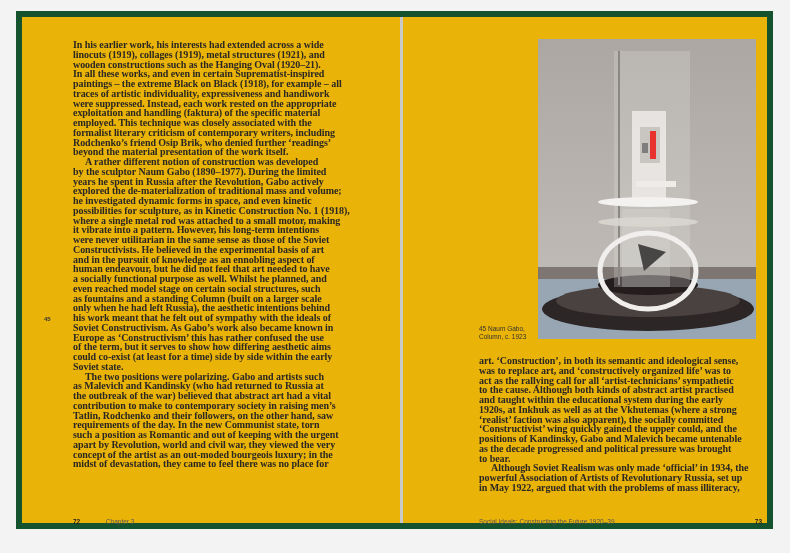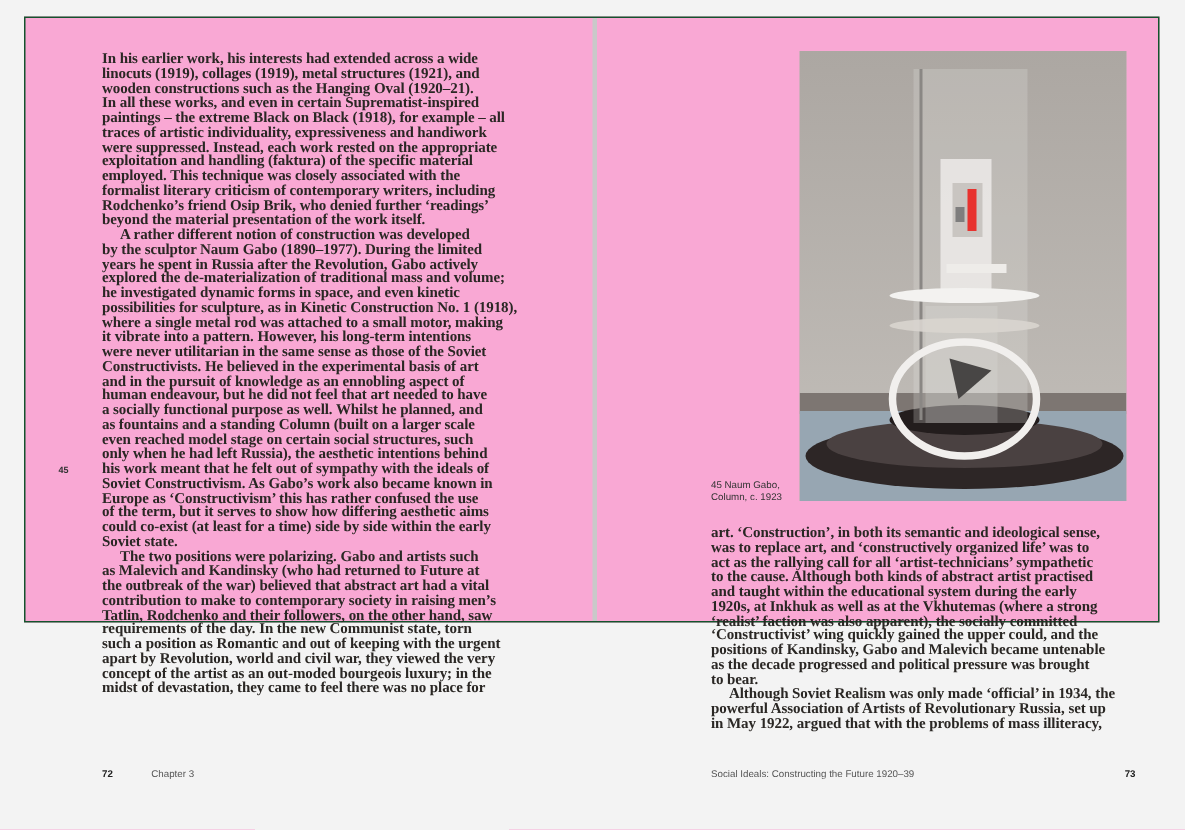--- a/index.html
+++ b/index.html
@@ -1,22 +1,22 @@
 <!DOCTYPE html>
 <html><head>
 <meta charset="utf-8">
 <style>
   html, body { margin:0; padding:0; }
   body {
     width:790px; height:553px; background:#f3f3f3; position:relative; overflow:hidden;
     font-family:"Liberation Serif", "DejaVu Serif", serif; color:#1f1d1b;
   }
   .spread {
-    position:absolute; left:16px; top:11px; width:757px; height:404px;
-    background:#f9a8d4; border:1px solid #14532d; box-sizing:border-box;
+    position:absolute; left:16px; top:11px; width:757px; height:518px;
+    background:#eab308; border:6px solid #14532d; box-sizing:border-box;
   }
   .gutter {
     position:absolute; left:378px; top:0; width:3px; height:100%; background:#c9c9c9;
   }
   .col-text {
     position:absolute; font-size:10px; line-height:9.75px; letter-spacing:-0.05px;
     font-weight:bold; color:#2a2724;
   }
   .col-text p { margin:0; text-indent:0; text-align:left; }
   .col-text .ln { display:block; white-space:nowrap; }
@@ -69,33 +69,33 @@
         <span class="ln">explored the de-materialization of traditional mass and volume;</span>
         <span class="ln">he investigated dynamic forms in space, and even kinetic</span>
         <span class="ln">possibilities for sculpture, as in Kinetic Construction No. 1 (1918),</span>
         <span class="ln">where a single metal rod was attached to a small motor, making</span>
         <span class="ln">it vibrate into a pattern. However, his long-term intentions</span>
         <span class="ln">were never utilitarian in the same sense as those of the Soviet</span>
         <span class="ln">Constructivists. He believed in the experimental basis of art</span>
         <span class="ln">and in the pursuit of knowledge as an ennobling aspect of</span>
         <span class="ln">human endeavour, but he did not feel that art needed to have</span>
         <span class="ln">a socially functional purpose as well. Whilst he planned, and</span>
+        <span class="ln">even reached model stage on certain social structures, such</span>
         <span class="ln">as fountains and a standing Column (built on a larger scale</span>
-        <span class="ln">even reached model stage on certain social structures, such</span>
         <span class="ln">only when he had left Russia), the aesthetic intentions behind</span>
         <span class="ln">his work meant that he felt out of sympathy with the ideals of</span>
         <span class="ln">Soviet Constructivism. As Gabo’s work also became known in</span>
         <span class="ln">Europe as ‘Constructivism’ this has rather confused the use</span>
         <span class="ln">of the term, but it serves to show how differing aesthetic aims</span>
         <span class="ln">could co-exist (at least for a time) side by side within the early</span>
         <span class="ln">Soviet state.</span>
       </p>
       <p>
         <span class="ln" style="padding-left: 12px;">The two positions were polarizing. Gabo and artists such</span>
-        <span class="ln">as Malevich and Kandinsky (who had returned to Future at</span>
+        <span class="ln">as Malevich and Kandinsky (who had returned to Russia at</span>
         <span class="ln">the outbreak of the war) believed that abstract art had a vital</span>
         <span class="ln">contribution to make to contemporary society in raising men’s</span>
         <span class="ln">Tatlin, Rodchenko and their followers, on the other hand, saw</span>
         <span class="ln">requirements of the day. In the new Communist state, torn</span>
         <span class="ln">such a position as Romantic and out of keeping with the urgent</span>
         <span class="ln">apart by Revolution, world and civil war, they viewed the very</span>
         <span class="ln">concept of the artist as an out-moded bourgeois luxury; in the</span>
         <span class="ln">midst of devastation, they came to feel there was no place for</span>
       </p>
     </div>

